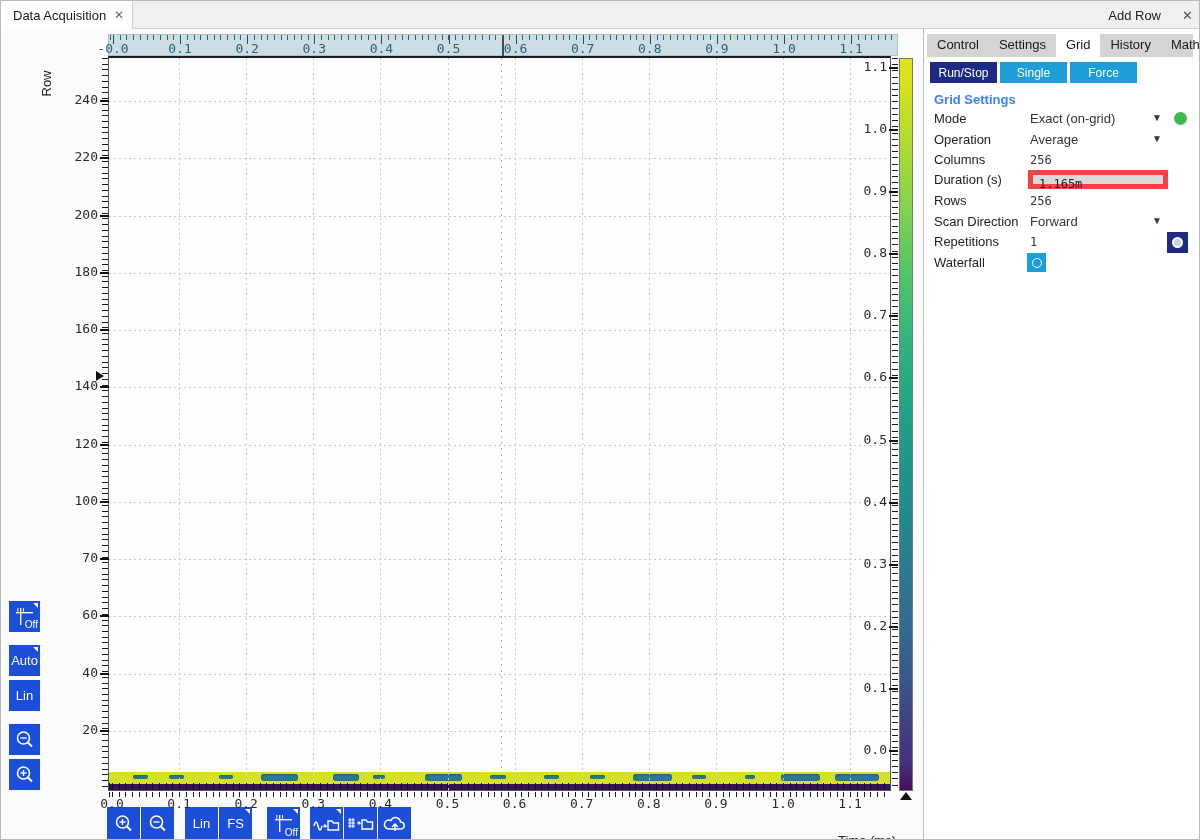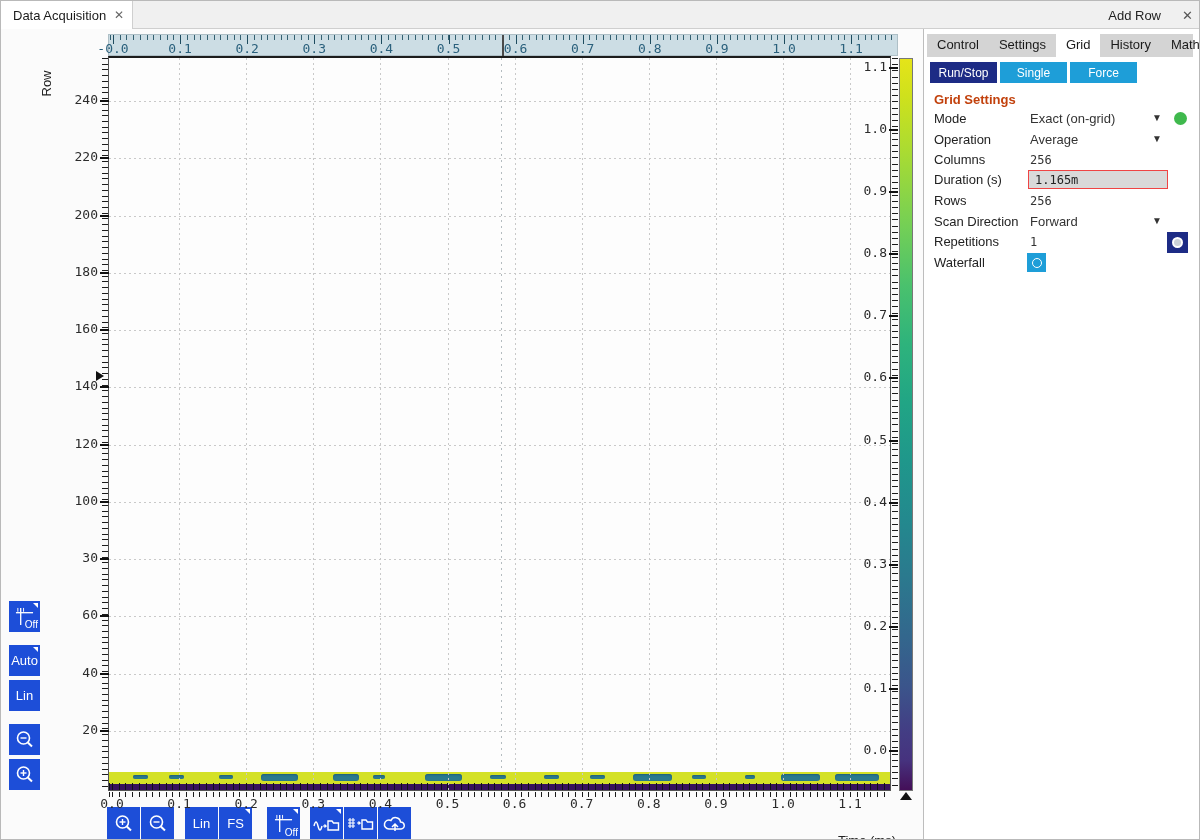--- a/index.html
+++ b/index.html
@@ -62,26 +62,26 @@
   .btn-label { font-size:13px; }
 
   
   .panel { position:absolute; left:922px; top:28px; width:278px; height:812px; background:#ffffff; border-left:1px solid #bdbdbd; }
   .ptabs { position:absolute; left:3px; top:5px; right:8px; height:23px; background:#d4d4d4; display:flex; }
   .ptab { padding:3px 10px 12px 10px; font-size:13px; color:#1a1a1a; height:23px; cursor:default; }
   .ptab.active { background:#ffffff; }
   .pbtn { position:absolute; top:33px; width:67px; height:21px; color:#fff; font-size:12px; display:flex; align-items:center; justify-content:center; cursor:default; }
   .pbtn.navy { background:#1d2b85; }
   .pbtn.blue { background:#1e9ed8; }
-  .ptitle { position:absolute; left:10px; top:63px; font-size:13px; font-weight:bold; color:#c2410c; }
+  .ptitle { position:absolute; left:10px; top:63px; font-size:13px; font-weight:bold; color:#3b82f6; }
   .prow { position:absolute; left:10px; right:8px; height:20px; font-size:13px; color:#222; }
   .plabel { position:absolute; left:0; top:2px; }
   .pvalue { position:absolute; left:96px; top:2px; color:#333; }
   .pvalue.mono { font-family:"DejaVu Sans Mono", monospace; font-size:12px; top:3px; }
-  .pinput { position:absolute; left:94px; top:0; width:140px; height:19px; background:#d9d9d9; border:1px solid #ef4444; font-family:"DejaVu Sans Mono", monospace; font-size:12px; color:#222; padding:2px 0 0 6px; }
+  .pinput { position:absolute; left:94px; top:0; width:140px; height:19px; background:#d9d9d9; border:5px solid #ef4444; font-family:"DejaVu Sans Mono", monospace; font-size:12px; color:#222; padding:2px 0 0 6px; }
   .drop { position:absolute; left:218px; top:3px; font-size:10px; color:#333; }
   .gdot { position:absolute; left:240px; top:3px; width:13px; height:13px; border-radius:50%; background:#3fb94d; }
   .toggle { position:absolute; left:93px; top:0; width:19px; height:19px; background:#1e9ed8; display:flex; align-items:center; justify-content:center; }
   .toggle-circle { width:10px; height:10px; border:1.5px solid #fff; border-radius:50%; }
   .side-radio { position:absolute; left:243px; width:21px; height:21px; background:#1d2b85; display:flex; align-items:center; justify-content:center; }
   .side-radio .rc { width:11px; height:11px; border:2px solid #fff; border-radius:50%; background:#ccd2d8; }
 </style>
 </head>
 <body>
 
@@ -342,21 +342,21 @@
     <div class="llab" style="left: 57px; top: 262.852px;">180</div>
     <div class="ltick" style="left: 99px; top: 328.124px;"></div>
     <div class="llab" style="left: 57px; top: 320.124px;">160</div>
     <div class="ltick" style="left: 99px; top: 385.396px;"></div>
     <div class="llab" style="left: 57px; top: 377.396px;">140</div>
     <div class="ltick" style="left: 99px; top: 442.668px;"></div>
     <div class="llab" style="left: 57px; top: 434.668px;">120</div>
     <div class="ltick" style="left: 99px; top: 499.94px;"></div>
     <div class="llab" style="left: 57px; top: 491.94px;">100</div>
     <div class="ltick" style="left: 99px; top: 557.212px;"></div>
-    <div class="llab" style="left: 57px; top: 549.212px;">30</div>
+    <div class="llab" style="left: 57px; top: 549.212px;">70</div>
     <div class="ltick" style="left: 99px; top: 614.484px;"></div>
     <div class="llab" style="left: 57px; top: 606.484px;">60</div>
     <div class="ltick" style="left: 99px; top: 671.756px;"></div>
     <div class="llab" style="left: 57px; top: 663.756px;">40</div>
     <div class="ltick" style="left: 99px; top: 729.028px;"></div>
     <div class="llab" style="left: 57px; top: 721.028px;">20</div>
     <div class="rtick" style="left: 888px; top: 66.01px;"></div>
     <div class="rlab" style="left: 850px; top: 58.01px;">1.1</div>
     <div class="rtick" style="left: 888px; top: 128.1px;"></div>
     <div class="rlab" style="left: 850px; top: 120.1px;">1.0</div>

